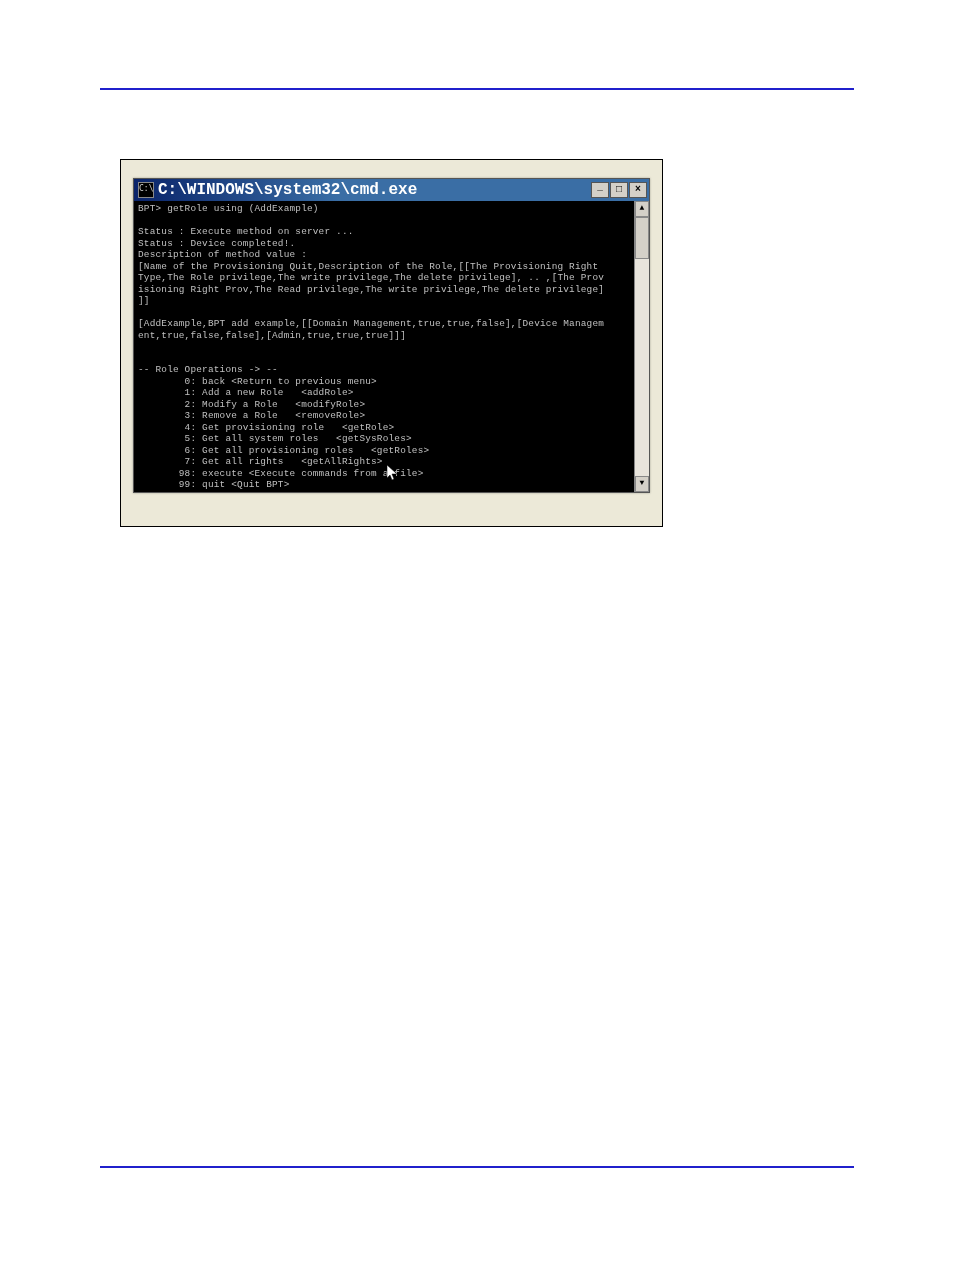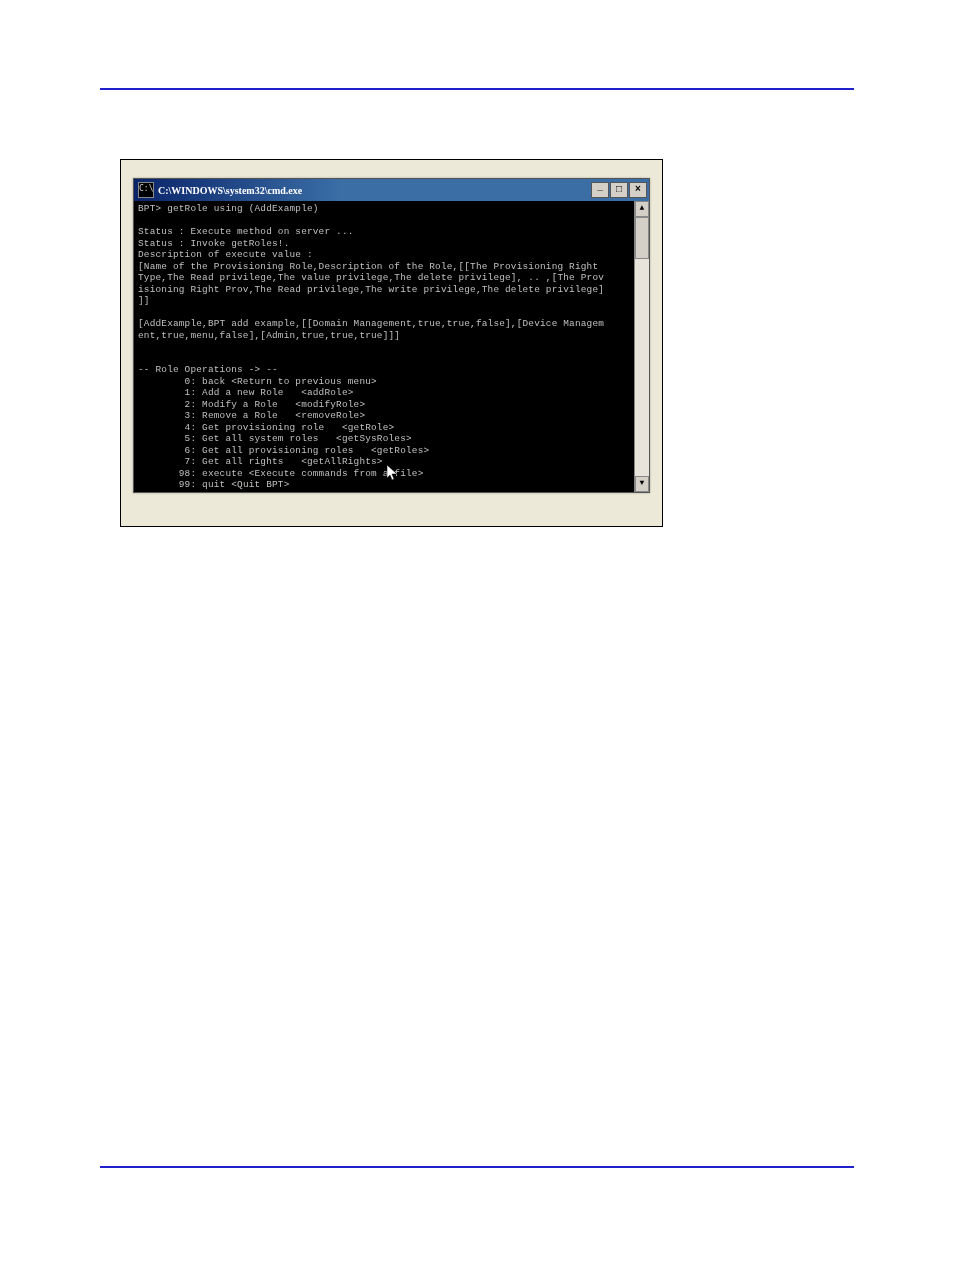--- a/index.html
+++ b/index.html
@@ -68,23 +68,23 @@
     border: 1px solid #888;
     display: inline-block;
     font-size: 8px;
     color: #ccc;
     line-height: 12px;
     text-align: center;
     font-family: monospace;
   }
   .title-text {
     color: #fff;
-    font-size: 10px;
+    font-size: 16px;
     font-weight: bold;
-    font-family: Liberation Serif, serif;
+    font-family: Liberation Mono, monospace;
   }
   .title-controls {
     display: flex;
     gap: 1px;
   }
   .title-btn {
     width: 16px;
     height: 14px;
     background: #d4d0c8;
     border: 1px solid #555;
@@ -171,29 +171,29 @@
       <div class="title-controls">
         <span class="title-btn min-btn"></span>
         <span class="title-btn max-btn"></span>
         <span class="title-btn close-btn"></span>
       </div>
     </div>
 
     <div class="terminal-body"><span>BPT&gt; getRole using (AddExample)</span>
 
 <span>Status : Execute method on server ...</span>
-<span>Status : Invoke getRoles!.</span>
-<span>Description of execute value :</span>
-<span>[Name of the Provisioning Role,Description of the Role,[[The Provisioning Right</span>
-<span>Type,The Read privilege,The value privilege,The delete privilege], .. ,[The Prov</span>
+<span>Status : Device completed!.</span>
+<span>Description of method value :</span>
+<span>[Name of the Provisioning Quit,Description of the Role,[[The Provisioning Right</span>
+<span>Type,The Role privilege,The write privilege,The delete privilege], .. ,[The Prov</span>
 <span>isioning Right Prov,The Read privilege,The write privilege,The delete privilege]</span>
 <span>]]</span>
 
 <span>[AddExample,BPT add example,[[Domain Management,true,true,false],[Device Managem</span>
-<span>ent,true,menu,false],[Admin,true,true,true]]]</span>
+<span>ent,true,false,false],[Admin,true,true,true]]]</span>
 
 
 <span>-- Role Operations -&gt; --</span>
 <span>        0: back &lt;Return to previous menu&gt;</span>
 <span>        1: Add a new Role   &lt;addRole&gt;</span>
 <span>        2: Modify a Role   &lt;modifyRole&gt;</span>
 <span>        3: Remove a Role   &lt;removeRole&gt;</span>
 <span>        4: Get provisioning role   &lt;getRole&gt;</span>
 <span>        5: Get all system roles   &lt;getSysRoles&gt;</span>
 <span>        6: Get all provisioning roles   &lt;getRoles&gt;</span>

